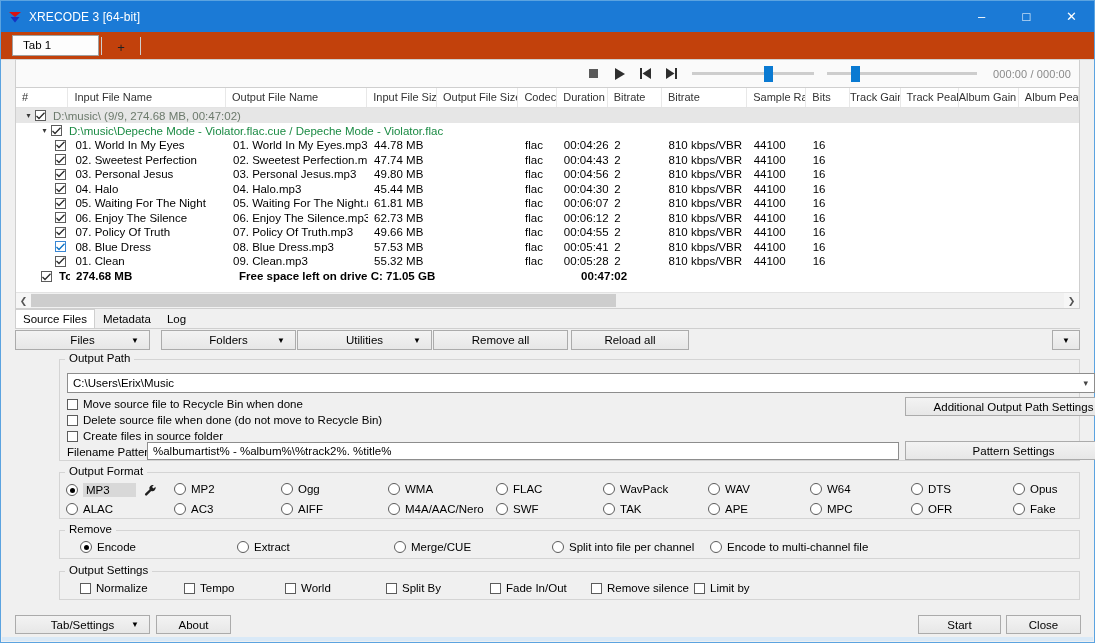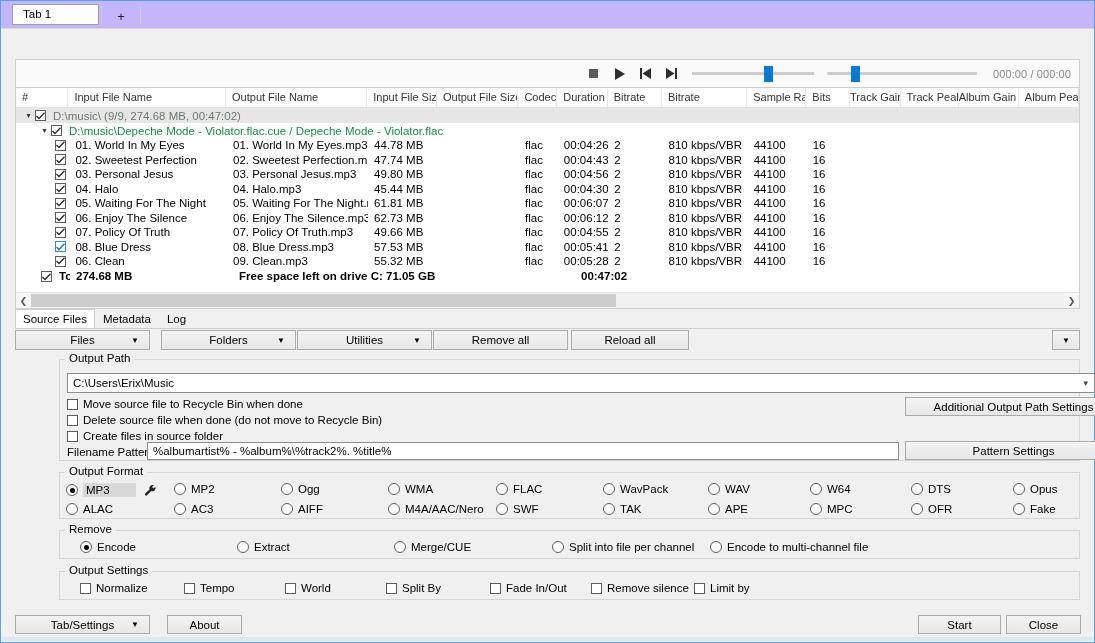--- a/index.html
+++ b/index.html
@@ -19,21 +19,21 @@
   .titlebar{
     height:31px;background:#1b7ad6;display:flex;align-items:center;
     position:relative;
   }
   .tb-icon{width:28px;height:31px;display:flex;align-items:center;justify-content:center;}
   .tb-title{color:#fff;font-size:12px;letter-spacing:.1px;}
   .tb-ctrls{position:absolute;right:0;top:0;height:31px;display:flex;}
   .tb-btn{width:45px;height:31px;display:flex;align-items:center;justify-content:center;color:#fff;font-size:13px;}
 
   
-  .tabstrip{height:27px;background:#c4b5fd;display:flex;align-items:flex-end;padding-left:11px;
+  .tabstrip{height:27px;background:#c2410c;display:flex;align-items:flex-end;padding-left:11px;
             border-bottom:1px solid #d8d8d8;}
   .tabchip{
     height:19px;line-height:19px;min-width:65px;padding:0 10px;text-align:left;
     background:#fdfdfd;border:1px solid #a0a0a0;font-size:11.5px;margin-bottom:3px;
   }
   .tabplus{width:34px;text-align:center;font-size:13px;color:#222;margin-bottom:4px;}
   .tabsep{width:1px;height:18px;background:#cfcfcf;margin:0 2px 4px 2px;}
 
   
   .transport{
@@ -139,20 +139,34 @@
 
   .statusbar{
     position:absolute;left:1px;right:1px;bottom:1px;height:4px;background:#d9e9f7;
   }
 </style>
 </head>
 <body>
 
 <div id="app">
 
+  <div class="titlebar">
+    <div class="tb-icon">
+      <svg width="16" height="16" viewBox="0 0 16 16">
+        <polygon points="2,3 14,3 8,8" fill="#d81212"></polygon>
+        <polygon points="3.5,8 12.5,8 8,13.5" fill="#1433c4"></polygon>
+      </svg>
+    </div>
+    <div class="tb-title">XRECODE 3 [64-bit]</div>
+    <div class="tb-ctrls">
+      <div class="tb-btn">–</div>
+      <div class="tb-btn">□</div>
+      <div class="tb-btn close">✕</div>
+    </div>
+  </div>
 
   <div class="tabstrip">
     <div class="tabchip">Tab 1</div>
     <div class="tabsep"></div>
     <div class="tabplus">+</div>
     <div class="tabsep"></div>
   </div>
 
   <div class="transport">
     <div class="tp-icons">
@@ -412,21 +426,21 @@
           <div class="cell" style="width: 62px;"></div>
         </div>
         <div class="datarow">
           <div class="cell" style="width: 54px; display: flex; align-items: center; padding-left: 39px;">
             <span class="cb">
               <svg width="9" height="8" viewBox="0 0 9 8">
                 <path d="M0.5 4 L3 6.5 L8.5 0.8" stroke="#2a2a2a" stroke-width="1.3" fill="none"></path>
               </svg>
             </span>
           </div>
-          <div class="cell" style="width: 163px;">06. Clean</div>
+          <div class="cell" style="width: 163px;">01. Clean</div>
           <div class="cell" style="width: 146px;">09. Clean.mp3</div>
           <div class="cell" style="width: 72px;">55.32 MB</div>
           <div class="cell" style="width: 84px;"></div>
           <div class="cell" style="width: 40px;">flac</div>
           <div class="cell" style="width: 52px;">00:05:28</div>
           <div class="cell" style="width: 56px;">2</div>
           <div class="cell" style="width: 88px;">810 kbps/VBR</div>
           <div class="cell" style="width: 61px;">44100</div>
           <div class="cell" style="width: 45px;">16</div>
           <div class="cell rt" style="width: 52px;"></div>
@@ -672,21 +686,21 @@
           <span class="chkbox"></span>
           <span>Limit by</span>
         </div>
       </div>
   </div>
 
   <div class="btn" style="position:absolute;left:14px;top:614px;width:135px;height:19px">
     <span>Tab/Settings</span>
     <span class="caret">▼</span>
   </div>
-  <div class="btn" style="position:absolute;left:166px;top:614px;width:75px;height:19px">
+  <div class="btn" style="position:absolute;left:155px;top:614px;width:75px;height:19px">
     <span>About</span>
   </div>
   <div class="btn" style="position:absolute;left:917px;top:614px;width:83px;height:19px">
     <span>Start</span>
   </div>
   <div class="btn" style="position:absolute;left:1005px;top:614px;width:75px;height:19px">
     <span>Close</span>
   </div>
 
   <div class="statusbar"></div>

